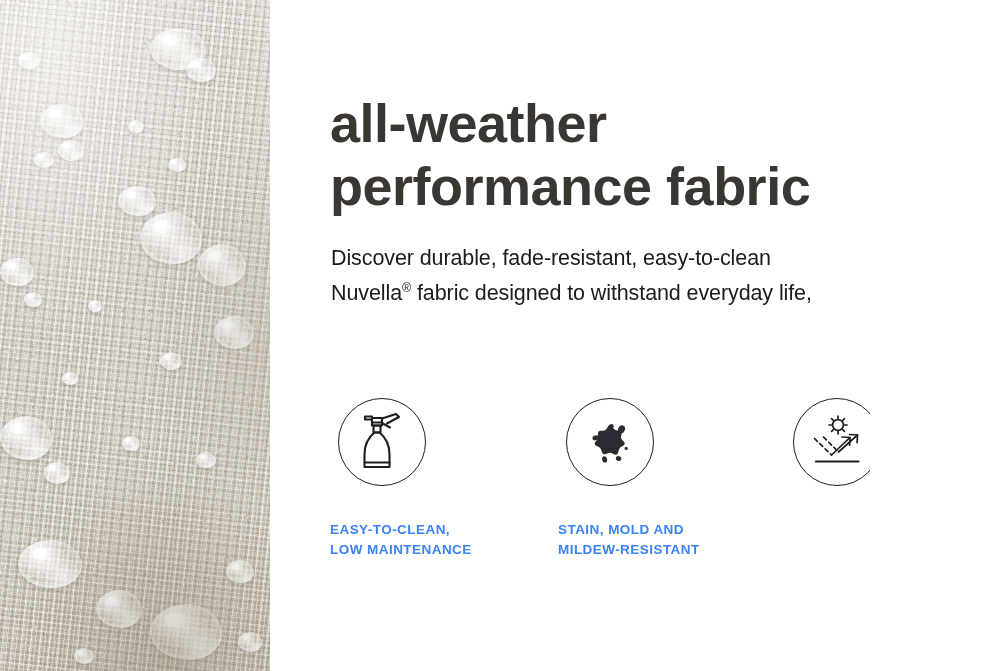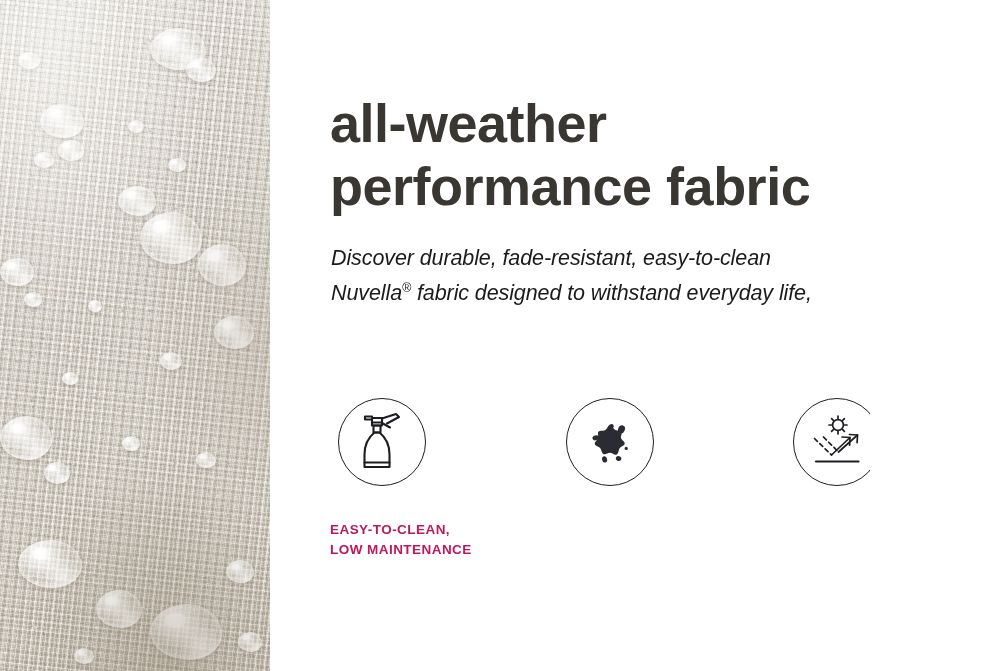--- a/index.html
+++ b/index.html
@@ -163,21 +163,20 @@
     position: absolute;
     left: 1px;
     top: 241px;
     margin: 0;
     width: 640px;
     font-size: 21.5px;
     font-weight: 400;
     line-height: 1.62;
     color: #1b1b1b;
     letter-spacing: -0.1px;
-    font-style: italic;
   }
   .subcopy sup {
     font-size: 0.58em;
     vertical-align: super;
     line-height: 0;
   }
 
   
   .features {
     position: absolute;
@@ -213,21 +212,21 @@
     display: block;
   }
 
   .feature-label {
     margin: 0;
     padding-top: 34px;
     font-size: 13.5px;
     font-weight: 700;
     line-height: 1.48;
     letter-spacing: 0.45px;
-    color: #be185d;
+    color: #3b82f6;
     white-space: pre-line;
   }
 </style>
 </head>
 <body>
 
 <div id="page">
 
   <div class="photo-pane">
     <div class="fabric-base"></div>
@@ -304,20 +303,22 @@
           <svg width="60" height="60" viewBox="0 0 60 60" fill="#2b2b33" stroke="none">
             <path d="M29.5 12.8 c2.6 0.2 3.2 3.2 5.1 4.6 2.1 1.6 5.3 0.3 6.7 2 1.4 1.8 -0.9 4.4 -0.3 6.6 0.6 2.2 3.9 3.3 3.7 5.6 -0.2 2.3 -3.6 2.9 -5 4.7 -1.4 1.8 -0.9 5.2 -3 6.2 -2.1 1 -4.3 -1.6 -6.6 -1.7 -2.3 -0.1 -4.7 2.2 -6.7 1.2 -2 -1 -1.8 -4.4 -3.3 -6 -1.5 -1.6 -4.9 -1.8 -5.3 -4 -0.4 -2.2 2.7 -3.7 3.4 -5.9 0.7 -2.2 -1.1 -5.1 0.4 -6.7 1.5 -1.6 4.5 0 6.5 -1.1 2 -1.1 2.7 -4.3 4.4 -5.5 z"></path>
             <ellipse cx="41.5" cy="17.2" rx="3.4" ry="4.0" transform="rotate(22 41.5 17.2)"></ellipse>
             <ellipse cx="31.6" cy="14.2" rx="2.1" ry="2.1"></ellipse>
             <ellipse cx="15.8" cy="25.8" rx="3.4" ry="2.4" transform="rotate(-18 15.8 25.8)"></ellipse>
             <ellipse cx="24.6" cy="47.4" rx="2.5" ry="3.1" transform="rotate(-12 24.6 47.4)"></ellipse>
             <ellipse cx="38.6" cy="46.6" rx="2.8" ry="2.4" transform="rotate(16 38.6 46.6)"></ellipse>
             <ellipse cx="46.2" cy="36.4" rx="1.6" ry="1.6"></ellipse>
           </svg>
         </div>
+        <p class="feature-label">STAIN, MOLD AND
+MILDEW-RESISTANT</p>
       </div>
 
       <div class="feature feature-3">
         <div class="icon-circle">
           <svg width="60" height="58" viewBox="0 0 60 58" fill="none" stroke="#1e1e22" stroke-width="1.7" stroke-linecap="round" stroke-linejoin="round">
 
             <circle cx="31" cy="12" r="5.4"></circle>
 
             <path d="M31 3.0 L31 5.4"></path>
             <path d="M31 18.6 L31 21.0"></path>

